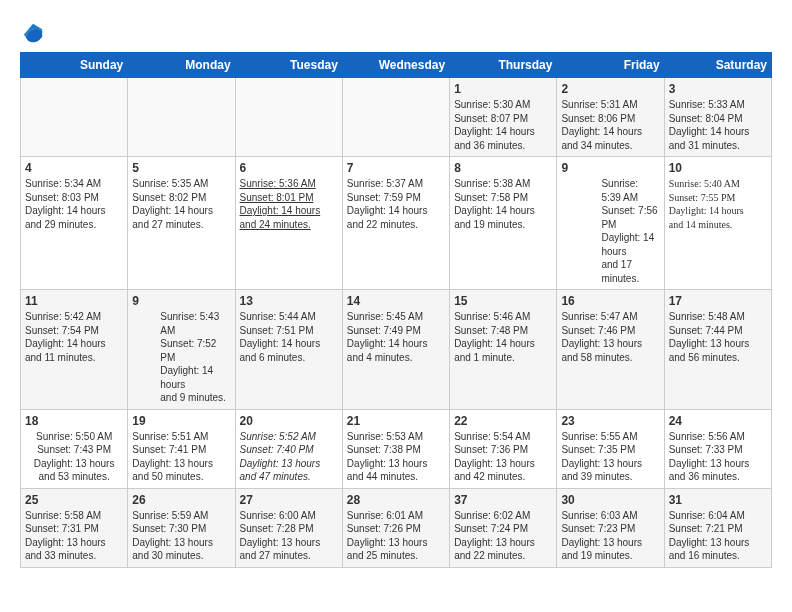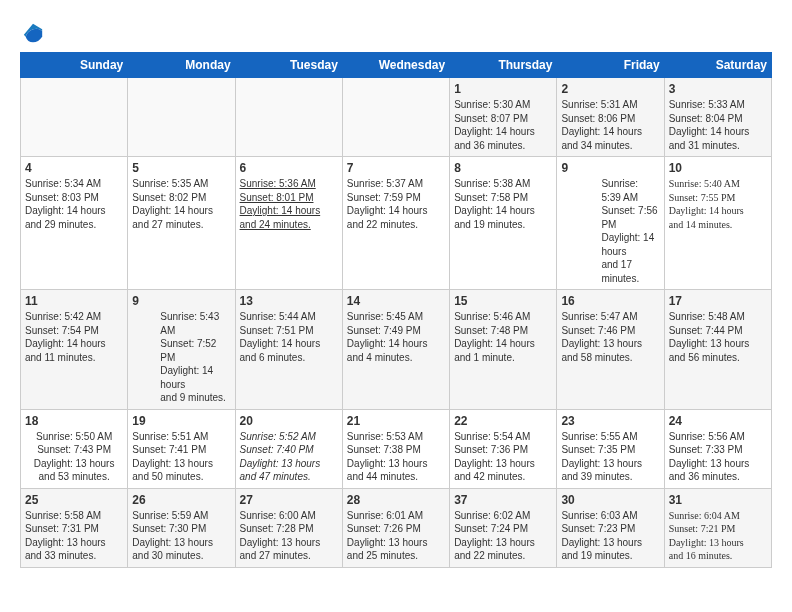--- a/index.html
+++ b/index.html
@@ -356,21 +356,21 @@
           </td>
           <td>
             <span class="day-num">30</span>
             <div class="day-info" style="white-space: pre-line;">Sunrise: 6:03 AM
 Sunset: 7:23 PM
 Daylight: 13 hours
 and 19 minutes.</div>
           </td>
           <td>
             <span class="day-num">31</span>
-            <div class="day-info" style="white-space: pre-line; font-family: Liberation Serif, serif;">Sunrise: 6:04 AM
+            <div class="day-info" style="white-space: pre-line;">Sunrise: 6:04 AM
 Sunset: 7:21 PM
 Daylight: 13 hours
 and 16 minutes.</div>
           </td>
         </tr>
       </tbody>
   </table>
 </div>
 
 </body></html>

